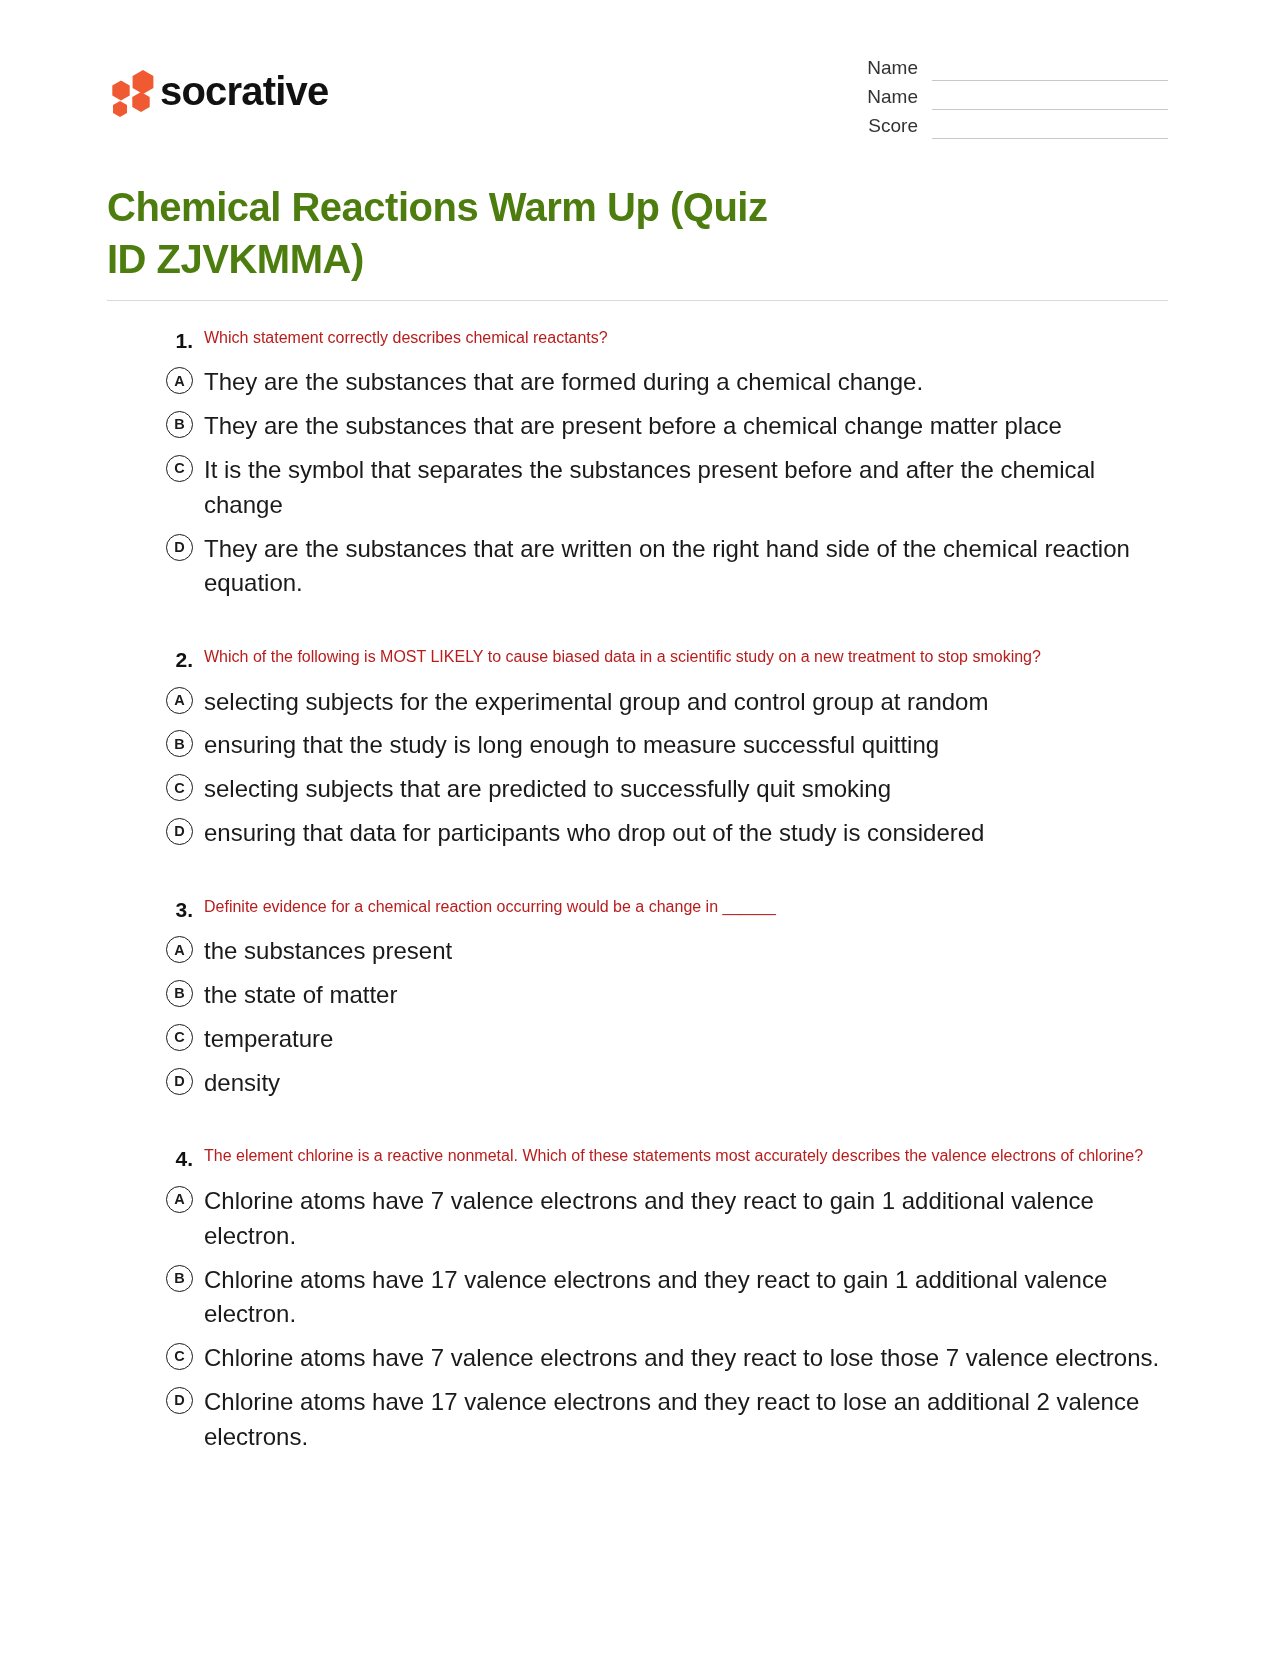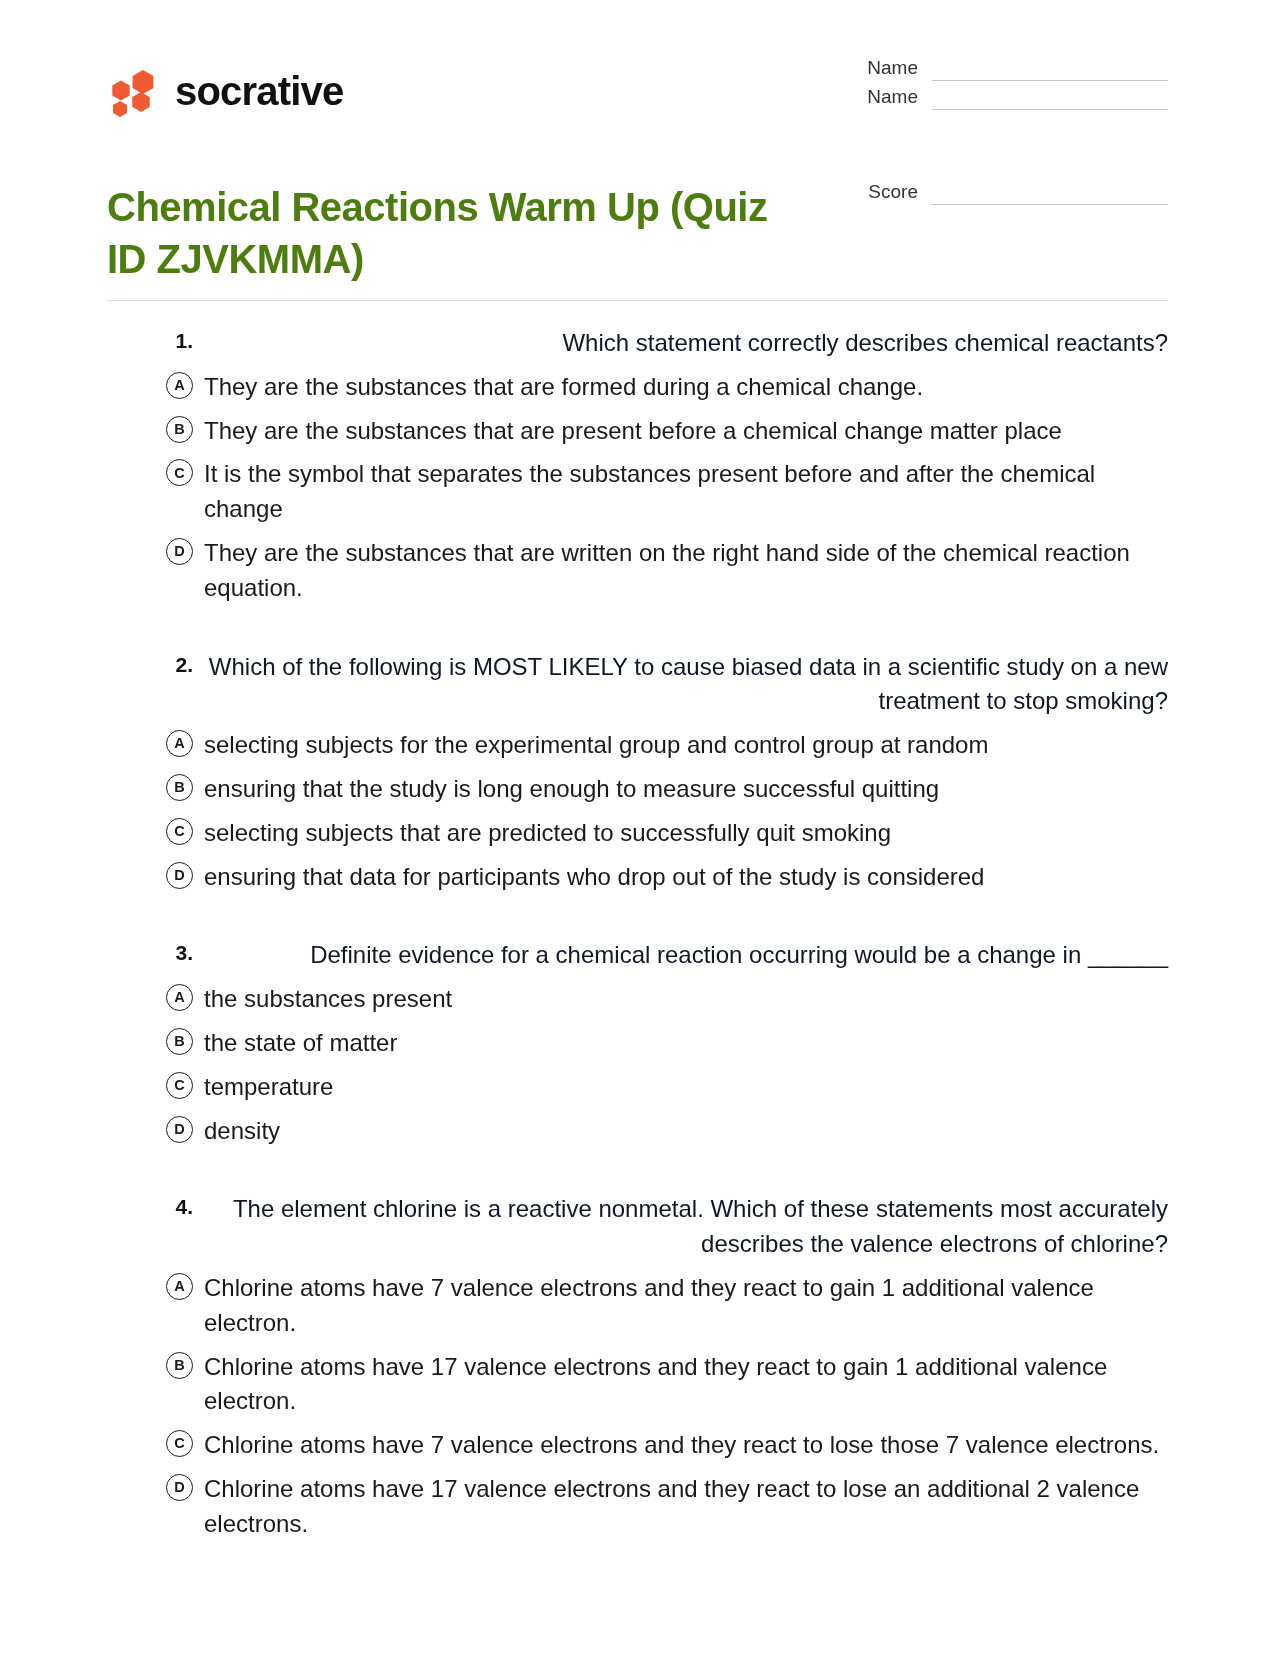--- a/index.html
+++ b/index.html
@@ -28,21 +28,21 @@
     left: 107px;
     right: 107px;
     height: 210px;
   }
   .brand {
     position: absolute;
     top: 8px;
     left: 0;
     display: flex;
     align-items: center;
-    gap: 16px;
+    gap: 1px;
     justify-content: space-between;
   }
   .logo-mark {
     width: 52px;
     height: 52px;
     display: block;
   }
   .brand-name {
     font-size: 40px;
     font-weight: 700;
@@ -59,21 +59,20 @@
     width: 340px;
   }
   .meta-row {
     display: flex;
     align-items: flex-start;
     justify-content: flex-end;
     gap: 14px;
     height: 29px;
   }
   .meta-row.score-row {
-    margin-top: 66px;
   }
   .meta-label {
     font-size: 19px;
     color: #333333;
     white-space: nowrap;
     line-height: 1;
     padding-bottom: 2px;
   }
   .meta-line {
     width: 236px;
@@ -125,24 +124,23 @@
     width: 32px;
     text-align: right;
     font-size: 21px;
     font-weight: 700;
     line-height: 1.45;
     color: #111111;
     padding-left: 54px;
   }
   .q-text {
     flex: 1 1 auto;
-    font-size: 24px;
+    font-size: 16px;
     line-height: 1.45;
-    color: #0f172a;
-    text-align: right;
+    color: #b91c1c;
   }
 
   .option {
     display: flex;
     align-items: flex-start;
     gap: 11px;
     margin-top: 9px;
   }
   .opt-bubble {
     flex: 0 0 auto;

